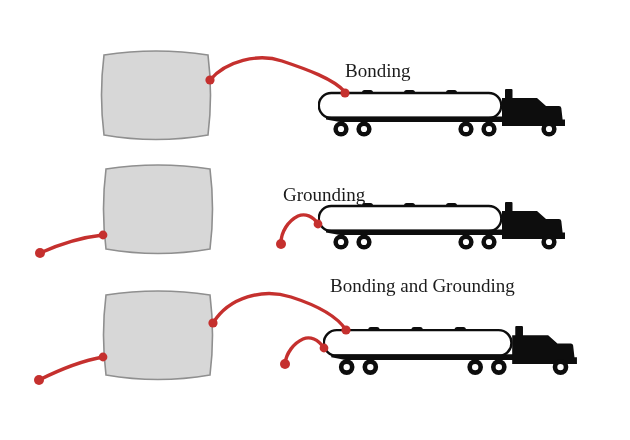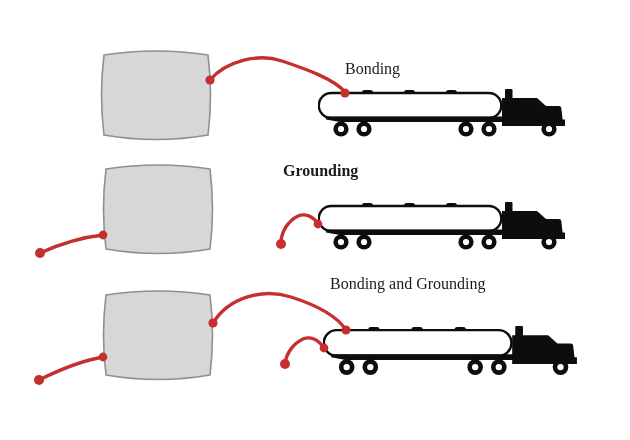--- a/index.html
+++ b/index.html
@@ -7,21 +7,21 @@
     position:relative;
     width:630px;height:440px;
     background:var(--background,#ffffff);
     overflow:hidden;
     font-family:"Liberation Serif", serif;
   }
   .stage svg{position:absolute;left:0;top:0;}
   .lbl{
     position:absolute;
     font-family:"Liberation Serif", serif;
-    font-size:16px;
+    font-size:19px;
     color:var(--label-text,#1b1b1b);
     white-space:nowrap;
     line-height:1;
   }
   .wire{
     fill:none;
     stroke:var(--cable-red,#c5302e);
     stroke-width:3.4;
     stroke-linecap:round;
   }
@@ -108,16 +108,16 @@
       <path class="wire" d="M103,357 C86,360 61,369 39,380"></path>
       <circle class="dot" cx="103" cy="357" r="4.4"></circle>
       <circle class="dot" cx="39" cy="380" r="5"></circle>
       <path class="wire" d="M324,348 C318,339 310,336 303,339 C294,343 286,353 285,364"></path>
       <circle class="dot" cx="324" cy="348" r="4.4"></circle>
       <circle class="dot" cx="285" cy="364" r="5"></circle>
     </g>
   </svg>
 
   <div class="lbl" style="left:345px;top:61px;">Bonding</div>
-  <div class="lbl" style="left:283px;top:163px;font-weight:bold;">Grounding</div>
+  <div class="lbl" style="left:283px;top:185px;">Grounding</div>
   <div class="lbl" style="left:302px;top:276px;margin-left:28px;">Bonding and Grounding</div>
 
 </div>
 
 </body></html>

